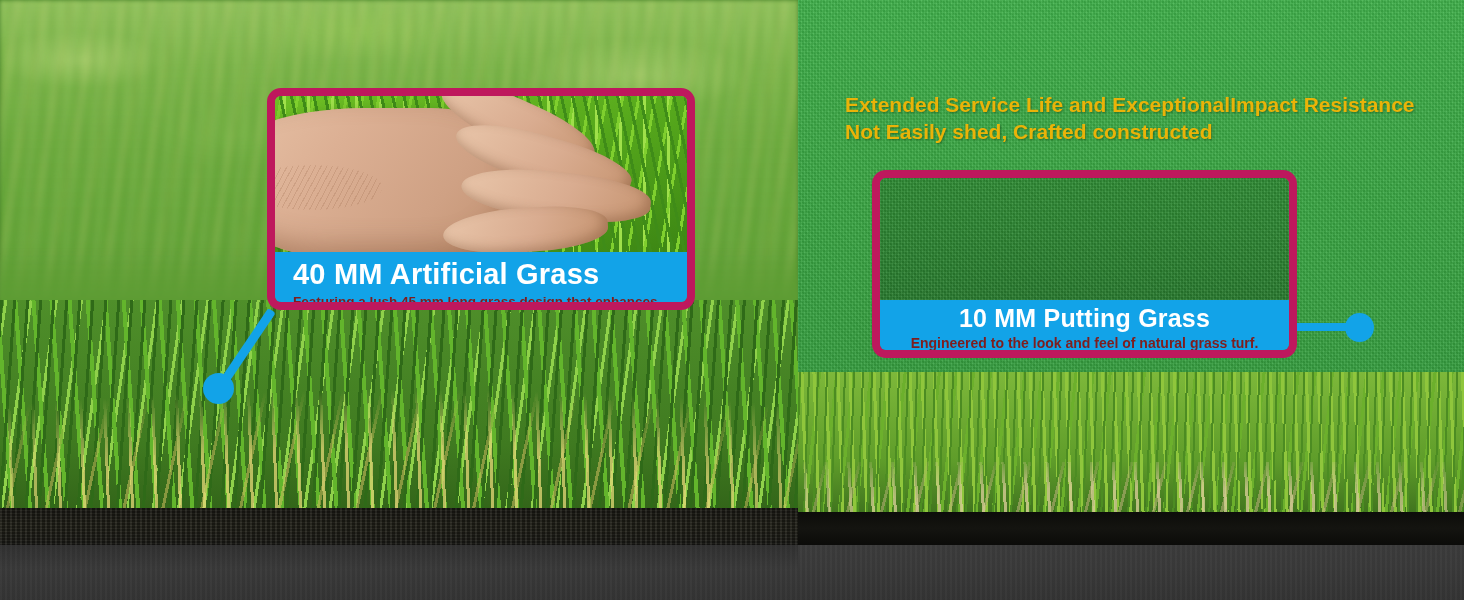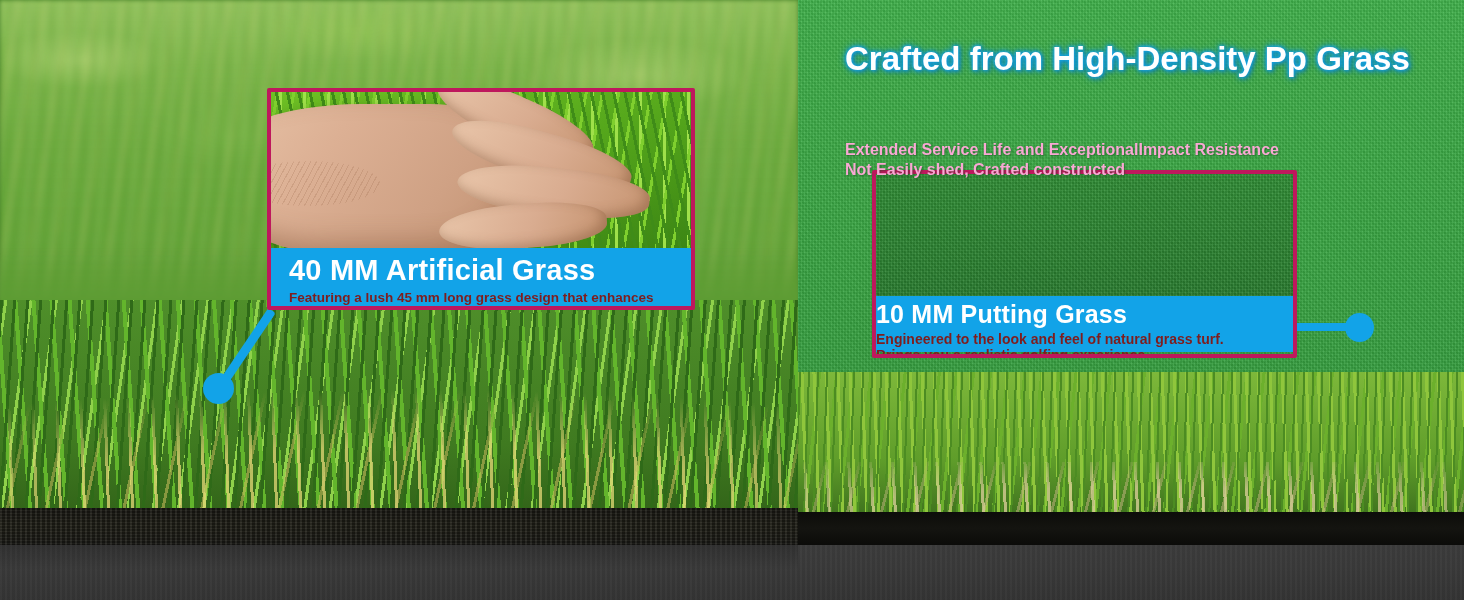--- a/index.html
+++ b/index.html
@@ -180,22 +180,22 @@
     border-radius: 3px;
   }
   .accent-dot {
     position: absolute;
     background: #12a3e8;
     border-radius: 50%;
   }
 
   .card {
     position: absolute;
-    border: 4px solid #be185d;
-    border-radius: 2px;
+    border: 8px solid #be185d;
+    border-radius: 14px;
     overflow: hidden;
     box-sizing: border-box;
   }
   .card-photo {
     position: relative;
     width: 100%;
     overflow: hidden;
   }
   .card-caption {
     background: #12a3e8;
@@ -265,21 +265,21 @@
       rgba(150,100,70,.22) 0 1px, rgba(0,0,0,0) 1px 5px);
     border-radius: 50%;
   }
 
   
   #card-right {
     left: 872px; top: 170px;
     width: 425px; height: 188px;
   }
   #card-right .card-photo { height: 122px; }
-  #card-right .card-caption { padding: 4px 0 8px 0; height: 56px; text-align: left; }
+  #card-right .card-caption { padding: 4px 0 8px 0; height: 56px; text-align: center; }
   #card-right .card-title { font-size: 25px; margin: 0 0 2px 0; }
   #card-right .card-desc { font-size: 14px; }
 
   .photo-putting {
     position: absolute; left: 0; top: 0; right: 0; bottom: 0;
     background:
       repeating-linear-gradient(90deg, rgba(255,255,255,.05) 0 1px, rgba(0,0,0,.06) 1px 3px),
       repeating-linear-gradient(0deg, rgba(255,255,255,.045) 0 1px, rgba(0,0,0,.055) 1px 3px),
       repeating-linear-gradient(45deg, rgba(255,255,255,.03) 0 2px, rgba(0,0,0,.03) 2px 4px),
       linear-gradient(180deg, #2f8f35 0%, #2c8732 50%, #287d2e 100%);
@@ -295,26 +295,25 @@
     color: #ffffff;
     white-space: nowrap;
     text-shadow:
       0 0 3px #12a3e8, 0 0 5px #12a3e8, 0 0 9px #1290d8,
       2px 2px 4px rgba(10,80,140,.55);
   }
   .subline {
     position: absolute;
     left: 845px; top: 92px;
     width: 620px;
-    font-size: 16px;
+    font-size: 21px;
     font-weight: bold;
-    color: #f9a8d4;
+    color: #eab308;
     line-height: 1.28;
     text-shadow: 1px 1px 2px rgba(20,70,25,.5);
-    margin-top: 48px;
   }
 </style>
 </head>
 <body>
 
 <div class="stage">
 
   <div class="panel-left">
     <div class="lp-bg"></div>
     <div class="lp-bg-blades"></div>
@@ -369,20 +368,19 @@
     </div>
     <div class="card-caption">
       <div class="card-title">10 MM Putting Grass</div>
       <div class="card-desc">
         <div>Engineered to the look and feel of natural grass turf.</div>
         <div>Brings you a realistic golfing experience</div>
       </div>
     </div>
   </div>
 
-  <div class="headline">Crafted from High-Density Pp Grass</div>
 
   <div class="subline">
     <div>Extended Service Life and ExceptionalImpact Resistance</div>
     <div>Not Easily shed, Crafted constructed</div>
   </div>
 
 </div>
 
 </body></html>

